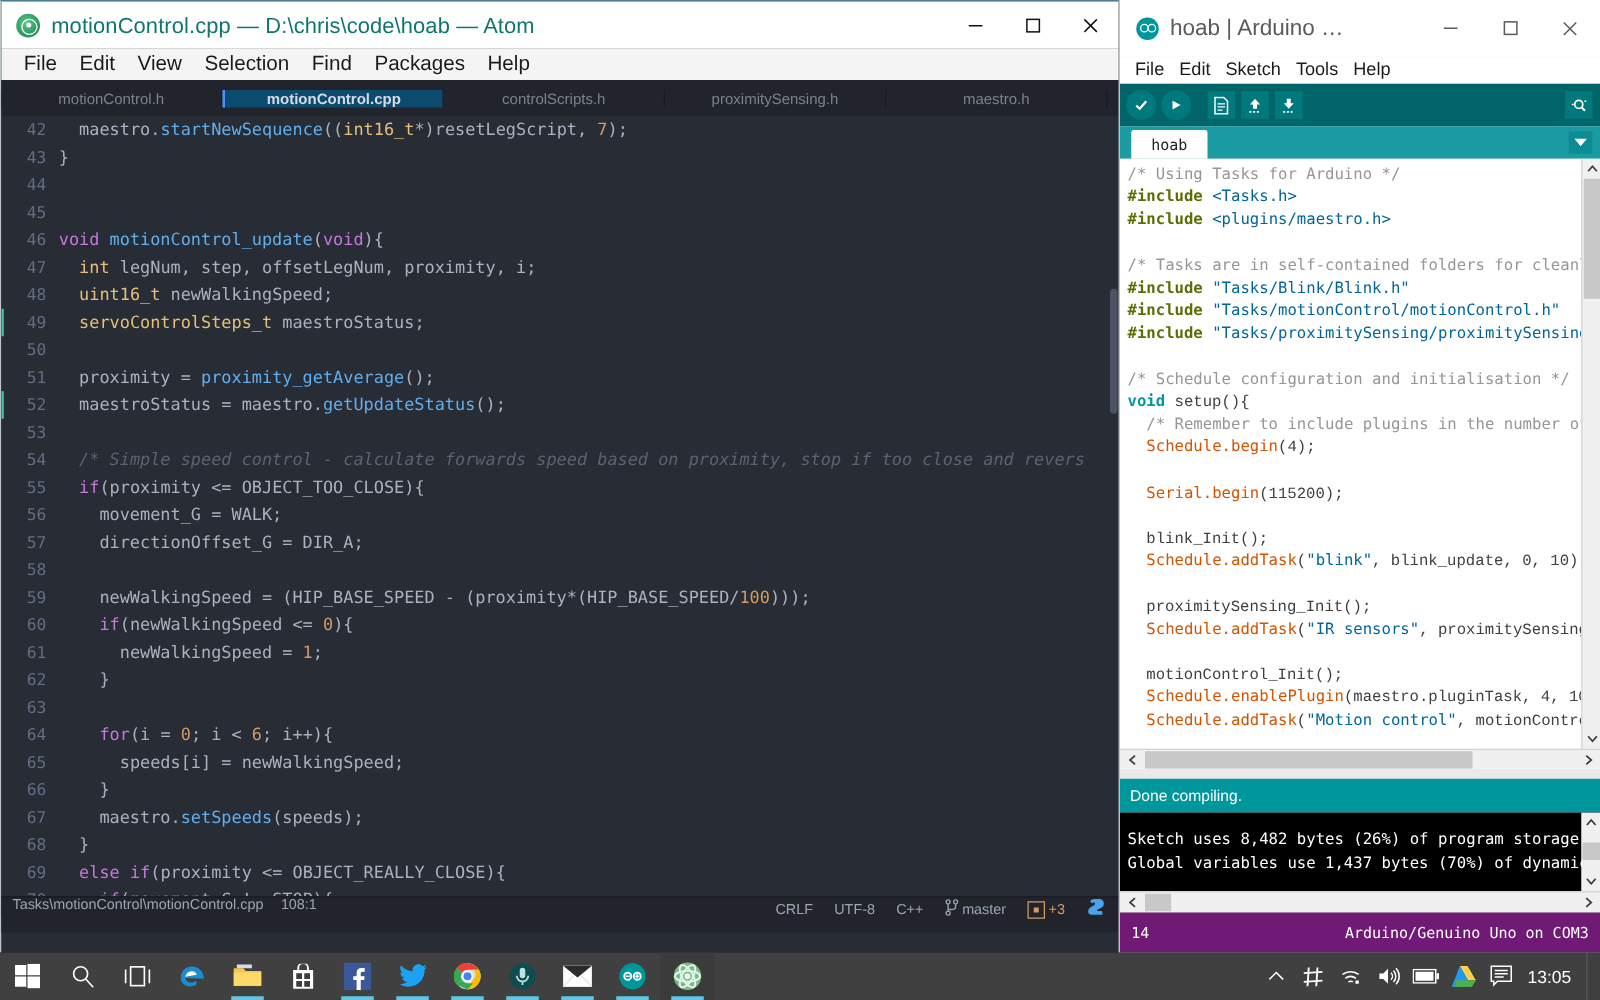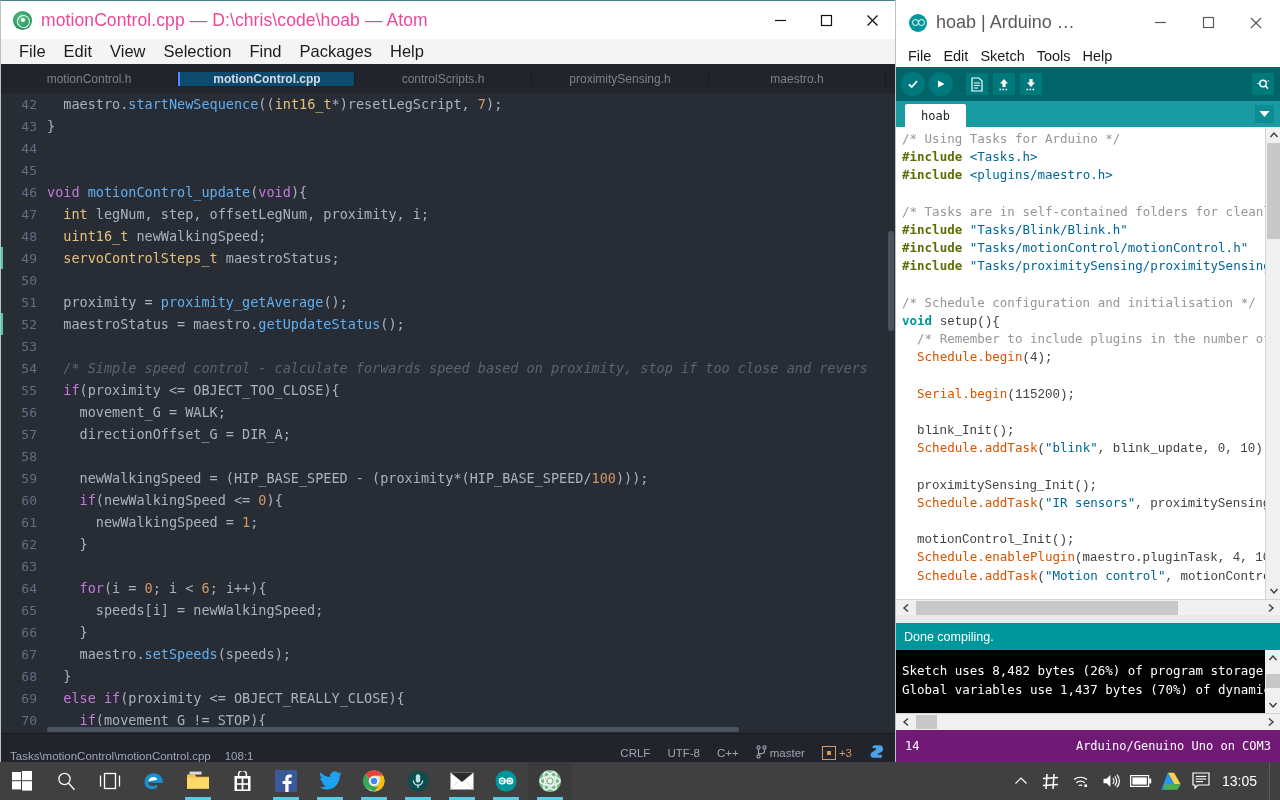--- a/index.html
+++ b/index.html
@@ -31,21 +31,21 @@
   .atom-appicon::before {
     content:""; position:absolute; left:4px; top:4px; width:11px; height:11px;
     border:1.4px solid #ffffff; border-radius:50%;
     transform: rotate(20deg);
   }
   .atom-appicon::after {
     content:""; position:absolute; left:7.5px; top:7.5px; width:4px; height:4px;
     background:#ffffff; border-radius:50%;
   }
   .atom-title {
-    font-size: 17.5px; color: #ec4899; letter-spacing: 0.1px;
+    font-size: 17.5px; color: #0f766e; letter-spacing: 0.1px;
     white-space: nowrap; font-family: "Liberation Sans", sans-serif;
   }
   .atom-wbtns { position:absolute; right:0; top:0; height:38px; display:flex; }
   .atom-wbtn { width: 46px; height: 38px; display:flex; align-items:center; justify-content:center; color:#111; }
   .atom-wbtn svg { display:block; }
 
   .atom-menubar {
     height: 25px; background: #f4f4f4; display: flex; align-items: center;
     padding-left: 9px; gap: 0px;
   }
@@ -101,22 +101,22 @@
   }
   .editor-hscroll {
     position:absolute; left:0; right:9px; bottom:0; height:7px; background:#282c34;
   }
   .editor-hthumb {
     position:absolute; left:46px; bottom:1px; width:692px; height:5px;
     background:#4b5362; border-radius:3px;
   }
 
   .atom-status {
-    position:absolute; left:0; bottom:0; width:895px; height:29px;
-    background: #21252b; display:flex; align-items:flex-end;
+    position:absolute; left:0; bottom:16px; width:895px; height:29px;
+    background: #21252b; display:flex; align-items:flex-start;
     font-size: 11.5px; color:#9da5b4;
     border-top:1px solid #181a1f;
   }
   .st-left { display:flex; align-items:center; gap:14px; padding-left:9px; }
   .st-right { margin-left:auto; display:flex; align-items:center; gap:17px; padding-right:11px; }
   .st-item { white-space:nowrap; }
   .git-badge {
     display:inline-flex; align-items:center; gap:3px;
   }
   .chg-box {

